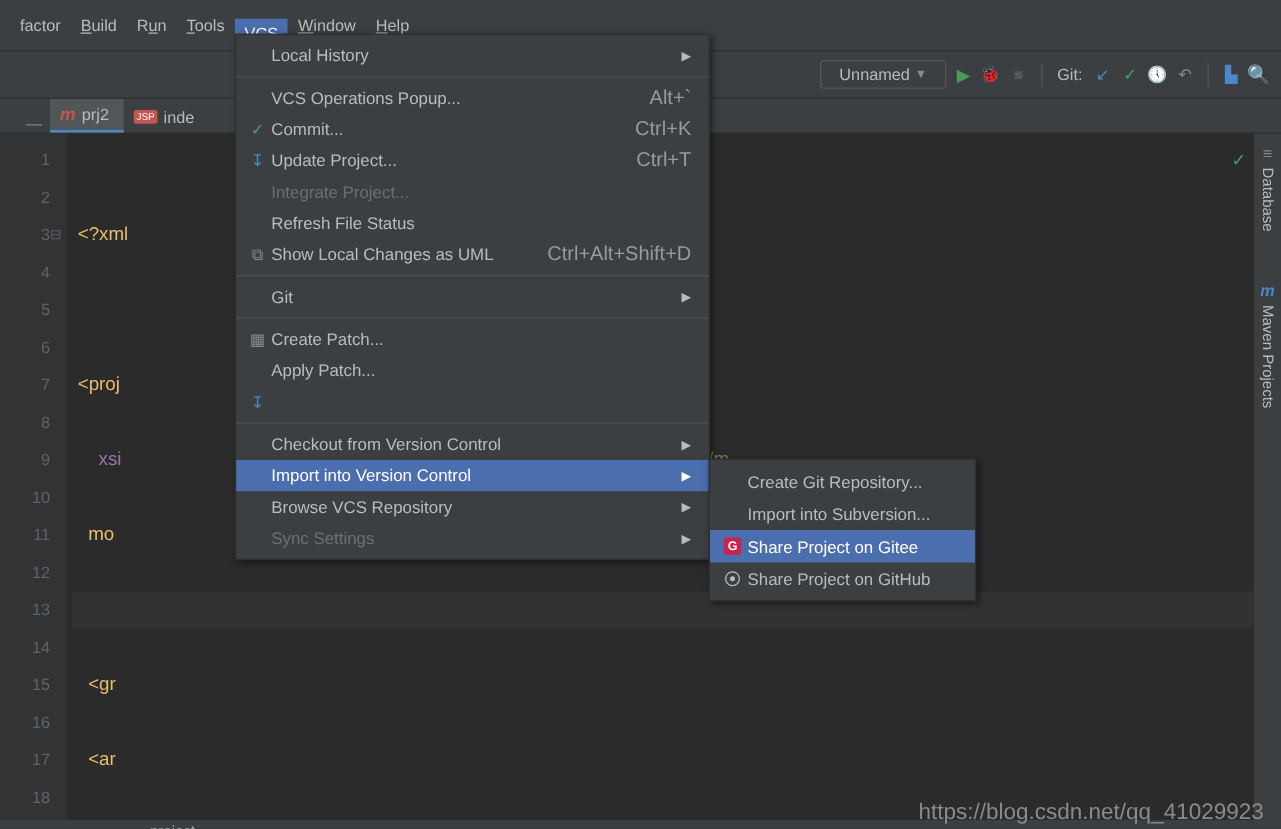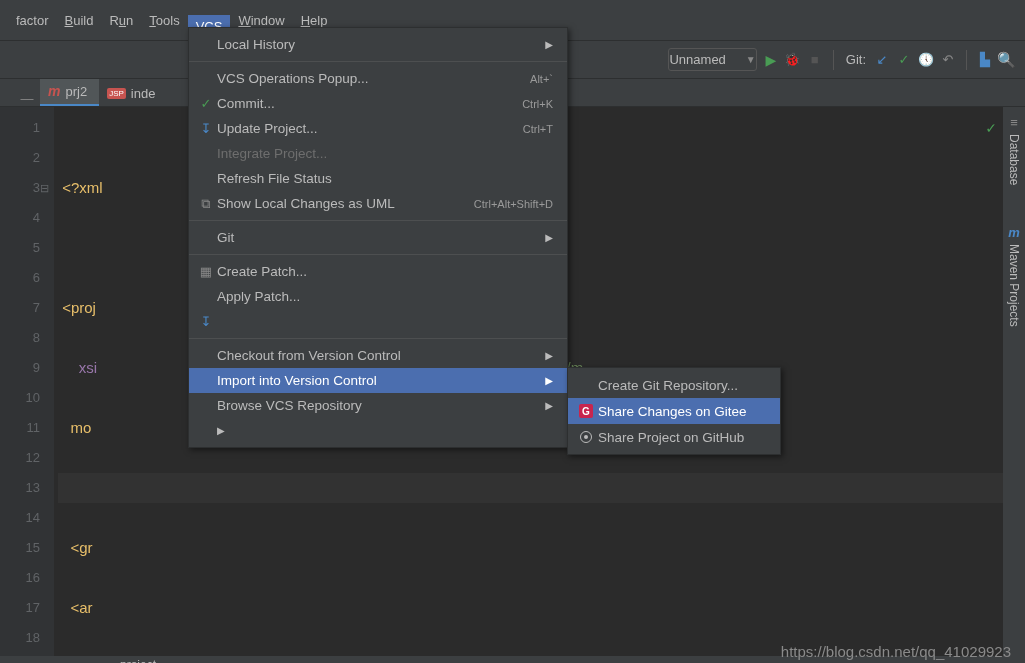--- a/index.html
+++ b/index.html
@@ -2,21 +2,21 @@
 <html><head>
 <meta charset="utf-8">
 <style>
 * { margin:0; padding:0; box-sizing:border-box; font-family:"Segoe UI",Arial,sans-serif; }
 body { background:#2b2b2b; color:#bbbbbb; width:1025px; height:663px; overflow:hidden; position:relative; font-size:13px; }
 .menubar { height:41px; background:#3c3f41; display:flex; align-items:center; padding-left:8px; border-bottom:1px solid #2d2f30; }
 .menubar .mitem { padding:4px 8px; cursor:pointer; color:#bbbbbb; }
 .menubar .mitem.sel { background:#4b6eaf; color:#fff;margin-top:12px; }
 .menubar .mitem u { text-decoration:underline; }
 .toolbar { height:38px; background:#3c3f41; display:flex; align-items:center; justify-content:flex-end; padding-right:10px; gap:6px; border-bottom:1px solid #2d2f30; position:relative;}
-.runcfg { border:1px solid #555; border-radius:3px; padding:3px 0; color:#bbb; display:flex; align-items:center; gap:20px; }
+.runcfg { border:1px solid #555; border-radius:3px; padding:3px 14px; color:#bbb; display:flex; align-items:center; gap:4px; }
 .tb-ico { width:16px; height:16px; display:flex; align-items:center; justify-content:center; color:#888; }
 .tb-sep { width:1px; height:20px; background:#555; margin:0 4px;}
 .git-label { color:#bbb; font-size:13px; margin:0 2px;}
 .tabrow { height:28px; background:#3c3f41; display:flex; align-items:flex-end; border-bottom:1px solid #2d2f30; padding-left:40px; }
 .tab { padding:5px 12px 5px 8px; display:flex; align-items:center; gap:5px; color:#bbb; }
 .tab.active { background:#515658; border-bottom:2px solid #4a88c7; }
 .tab .m-ico { color:#c75450; font-weight:bold; font-style:italic; font-size:14px;}
 .jsp-ico { background:#c75450; color:#fff; font-size:8px; padding:1px 2px; border-radius:2px;text-align:center;}
 .hide-ico { width:18px; text-align:center; color:#888;}
 .main { display:flex; height:calc(100% - 27px - 38px - 28px - 21px); }
@@ -24,26 +24,26 @@
 .editor { flex:1; background:#2b2b2b; color:#a9b7c6; font-family:"JetBrains Mono","Consolas",monospace; font-size:15px; line-height:30px; padding:6px 0 0 4px; white-space:pre; overflow:hidden; position:relative;}
 .tag { color:#e8bf6a; }
 .ns { color:#9876aa; }
 .str { color:#6a8759; }
 .lightbulb { position:absolute; left:147px; top:126px; font-size:14px;}
 .fold { position:absolute; left:40px; color:#606366; font-size:11px;}
 .right-rail { width:22px; background:#3c3f41; display:flex; flex-direction:column; align-items:center; padding-top:8px; gap:40px; }
 .right-rail .rlabel { writing-mode:vertical-rl; color:#bbb; font-size:12px; }
 .right-rail .rico { color:#4a88c7; font-style:italic; font-weight:bold;}
 .status { height:17px; background:#3c3f41; display:flex; align-items:center; padding-left:120px; color:#bbb; font-size:12px;}
-.watermark { position:absolute; right:14px; bottom:3px; color:#8a8a8a; font-size:15px; font-family:Arial; }
+.watermark { position:absolute; right:14px; bottom:3px; color:#8a8a8a; font-size:18px; font-family:Arial; }
 .menu { position:absolute; top:27px; left:188px; width:380px; background:#3c3f41; border:1px solid #2d2f30; box-shadow:2px 2px 6px rgba(0,0,0,.5); z-index:10; padding:4px 0;}
 .menu .row { display:flex; align-items:center; height:25px; padding:0 14px 0 6px; position:relative; }
 .menu .row .ic { width:22px; display:flex; justify-content:center; color:#888; font-size:13px;}
 .menu .row .lbl { flex:1; color:#bbb; font-size:13.5px;}
-.menu .row .sc { color:#9a9a9a; font-size:11px;}
+.menu .row .sc { color:#9a9a9a; font-size:16px;}
 .menu .row .ar { color:#bbb; font-size:10px;}
 .menu .row.sel { background:#4b6eaf; }
 .menu .row.sel .lbl,.menu .row.sel .sc,.menu .row.sel .ar { color:#fff;}
 .menu .row.dis .lbl { color:#6e6e6e;}
 .menu .sep { height:1px; background:#4d4f50; margin:4px 0;}
 .submenu { position:absolute; top:367px; left:567px; width:214px; background:#3c3f41; border:1px solid #2d2f30; box-shadow:2px 2px 6px rgba(0,0,0,.5); z-index:11; padding:4px 0;}
 .submenu .row { height:26px; }
 .submenu .row .ic { width:24px;}
 .gitee { background:#c7254e; color:#fff; font-weight:bold; font-size:10px; width:14px; height:14px; display:flex; align-items:center; justify-content:center; border-radius:2px;}
 .gh { border:1.5px solid #bbb; border-radius:50%; width:12px; height:12px; position:relative;}
@@ -217,34 +217,39 @@
       <span class="lbl">Import into Version Control</span>
       <span class="ar">▶</span>
     </div>
     <div class="row">
       <span class="ic"></span>
       <span class="lbl">Browse VCS Repository</span>
       <span class="ar">▶</span>
     </div>
     <div class="row dis">
       <span class="ic"></span>
+      <span class="lbl">Sync Settings</span>
       <span class="ar">▶</span>
     </div>
   </div>
 
 <div class="submenu menu" id="import-submenu">
     <div class="row">
       <span class="ic"></span>
       <span class="lbl">Create Git Repository...</span>
+    </div>
+    <div class="row">
+      <span class="ic"></span>
+      <span class="lbl">Import into Subversion...</span>
     </div>
     <div class="row sel">
       <span class="ic">
         <span class="gitee">G</span>
       </span>
-      <span class="lbl">Share Changes on Gitee</span>
+      <span class="lbl">Share Project on Gitee</span>
     </div>
     <div class="row">
       <span class="ic">
         <span class="gh"></span>
       </span>
       <span class="lbl">Share Project on GitHub</span>
     </div>
   </div>
 
 <div class="watermark">https://blog.csdn.net/qq_41029923</div>

